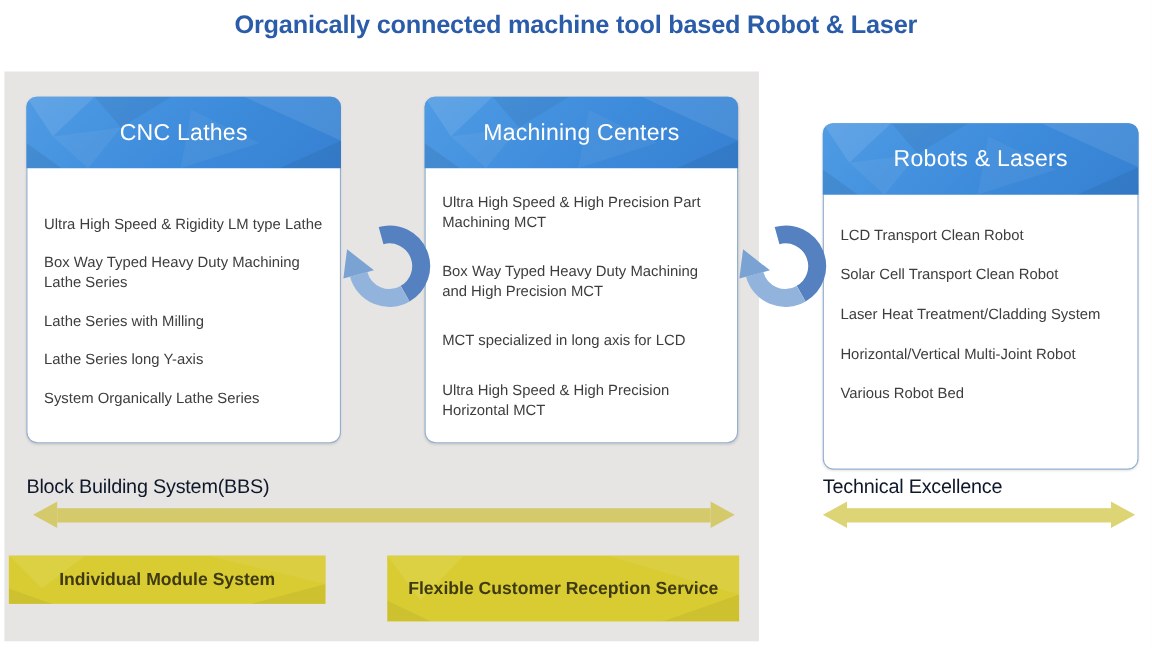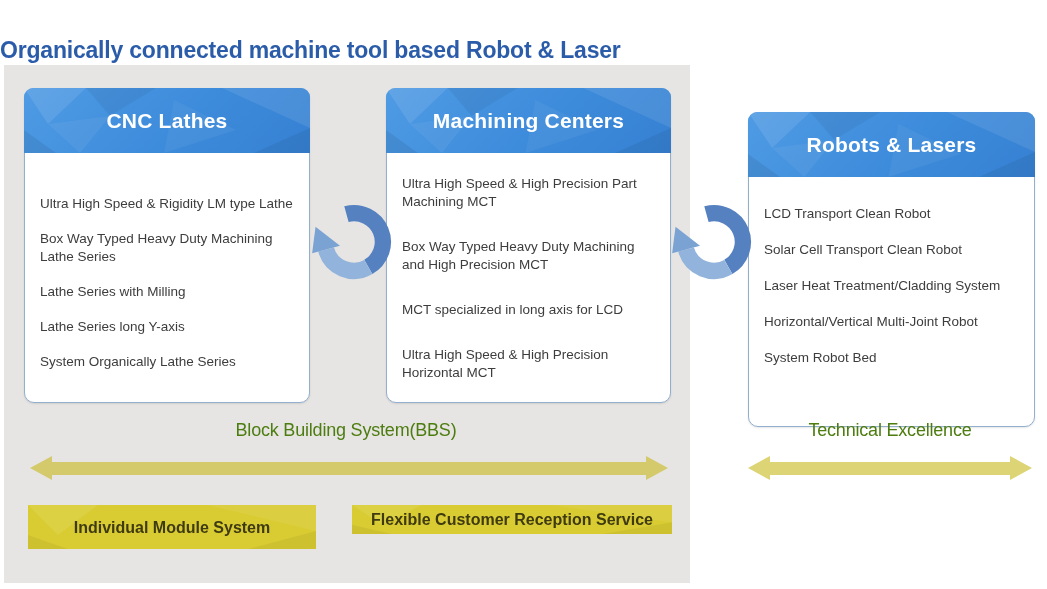--- a/index.html
+++ b/index.html
@@ -2,22 +2,22 @@
 <html><head>
 <meta charset="utf-8">
 <style>
   * { margin:0; padding:0; box-sizing:border-box; }
   html,body { background:#fff; }
   body { font-family:"Liberation Sans", sans-serif; }
   .stage { position:relative; width:1047px; height:589px; background:#ffffff; overflow:hidden; }
 
   .page-title {
     position:absolute; left:0; top:9px; width:100%;
-    text-align:left; font-size:23px; font-weight:600;
-    color:#2b5ca9; letter-spacing:-0.2px;margin-top:28px;
+    text-align:center; font-size:23px; font-weight:600;
+    color:#2b5ca9; letter-spacing:-0.2px;
   }
 
   .content-panel {
     position:absolute; left:4px; top:65px; width:686px; height:518px;
     background:#e6e5e4;
   }
 
   .card {
     position:absolute; top:88px; height:315px;
     background:#ffffff; border:1px solid #93afd0; border-radius:10px;
@@ -28,37 +28,37 @@
   .card3 { left:748px; width:287px;margin-top:24px; }
 
   .card-header {
     position:relative; margin:-1px -1px 0 -1px; height:65px;
     border-radius:9px 9px 0 0; overflow:hidden;
     background:linear-gradient(135deg,#4f9be4 0%,#3d8bdb 55%,#3680d2 100%);
     display:flex; align-items:center; justify-content:center;
   }
   .card-header svg.texture { position:absolute; inset:0; width:100%; height:100%; }
   .card-title {
-    position:relative; color:#ffffff; font-size:21px; font-weight:700;
+    position:relative; color:#ffffff; font-size:21px; font-weight:400;
     letter-spacing:0.2px;
   }
 
   .card-body { display:flex; flex-direction:column; padding:0 15px; color:#3d3d3d; }
   .card1 .card-body { padding-top:42px; gap:17px; }
   .card2 .card-body { padding-top:22px; gap:27px; }
   .card3 .card-body { padding-top:28px; gap:18px; }
   .card-item { font-size:13.5px; line-height:18px; }
 
   .cycle { position:absolute; top:194px; width:96px; height:96px; }
   .cycle-1 { left:304px; }
   .cycle-2 { left:664px; }
 
   .section-label {
-    position:absolute; top:420px; font-size:18px; color:#4d7c0f;
-    text-align:center; letter-spacing:-0.2px;
+    position:absolute; top:432px; font-size:18px; color:#0f172a;
+    letter-spacing:-0.2px;
   }
   .bbs-label  { left:24px;  width:644px; }
   .tech-label { left:748px; width:284px; }
 
   .dbl-arrow { position:absolute; top:456px; display:flex; align-items:center; height:24px; }
   .dbl-arrow .head-l { width:0; height:0; border-top:12px solid transparent; border-bottom:12px solid transparent; border-right:22px solid; }
   .dbl-arrow .head-r { width:0; height:0; border-top:12px solid transparent; border-bottom:12px solid transparent; border-left:22px solid; }
   .dbl-arrow .shaft  { flex:1; height:13px; }
   .arrow-left-zone  { left:30px;  width:638px; }
   .arrow-right-zone { left:748px; width:284px; }
@@ -70,22 +70,22 @@
   .arrow-right-zone .head-r { border-left-color:#ddd476; }
 
   .badge {
     position:absolute; overflow:hidden;
     background:#d9cc33; color:#3f3a10; font-weight:700; font-size:16px;
     display:flex; align-items:center; justify-content:center; text-align:center;
     line-height:21px;
   }
   .badge svg.texture { position:absolute; inset:0; width:100%; height:100%; }
   .badge span { position:relative; }
-  .badge-1 { left:28px;  top:505px; width:288px; height:44px; }
-  .badge-2 { left:352px; top:505px; width:320px; height:29px; }
+  .badge-1 { left:8px;  top:505px; width:288px; height:44px; }
+  .badge-2 { left:352px; top:505px; width:320px; height:60px; }
   .badge-3 { left:736px; top:499px; width:304px; height:55px; padding:0 8px; }
 </style>
 </head>
 <body>
 
 <div class="stage">
 
   <div class="page-title">Organically connected machine tool based Robot &amp; Laser</div>
 
   <div class="content-panel"></div>
@@ -144,21 +144,21 @@
         <polygon points="150,12 212,42 140,65" fill="rgba(255,255,255,0.05)"></polygon>
         <polygon points="0,42 32,65 0,65" fill="rgba(0,0,0,0.07)"></polygon>
       </svg>
       <div class="card-title">Robots &amp; Lasers</div>
     </div>
     <div class="card-body">
       <div class="card-item">LCD Transport Clean Robot</div>
       <div class="card-item">Solar Cell Transport Clean Robot</div>
       <div class="card-item">Laser Heat Treatment/Cladding System</div>
       <div class="card-item">Horizontal/Vertical Multi-Joint Robot</div>
-      <div class="card-item">System Robot Bed</div>
+      <div class="card-item">Various Robot Bed</div>
     </div>
   </div>
 
   <svg class="cycle cycle-1" viewBox="0 0 100 100">
     <path d="M 44.2 21 A 30 30 0 0 1 67 76" fill="none" stroke="#5581c1" stroke-width="17"></path>
     <path d="M 67 76 A 30 30 0 0 1 23 57.8" fill="none" stroke="#92b4dc" stroke-width="17"></path>
     <polygon points="8.5,61.7 37.5,53.9 12,34" fill="#7aa2d2"></polygon>
   </svg>
   <svg class="cycle cycle-2" viewBox="0 0 100 100">
     <path d="M 44.2 21 A 30 30 0 0 1 67 76" fill="none" stroke="#5581c1" stroke-width="17"></path>

